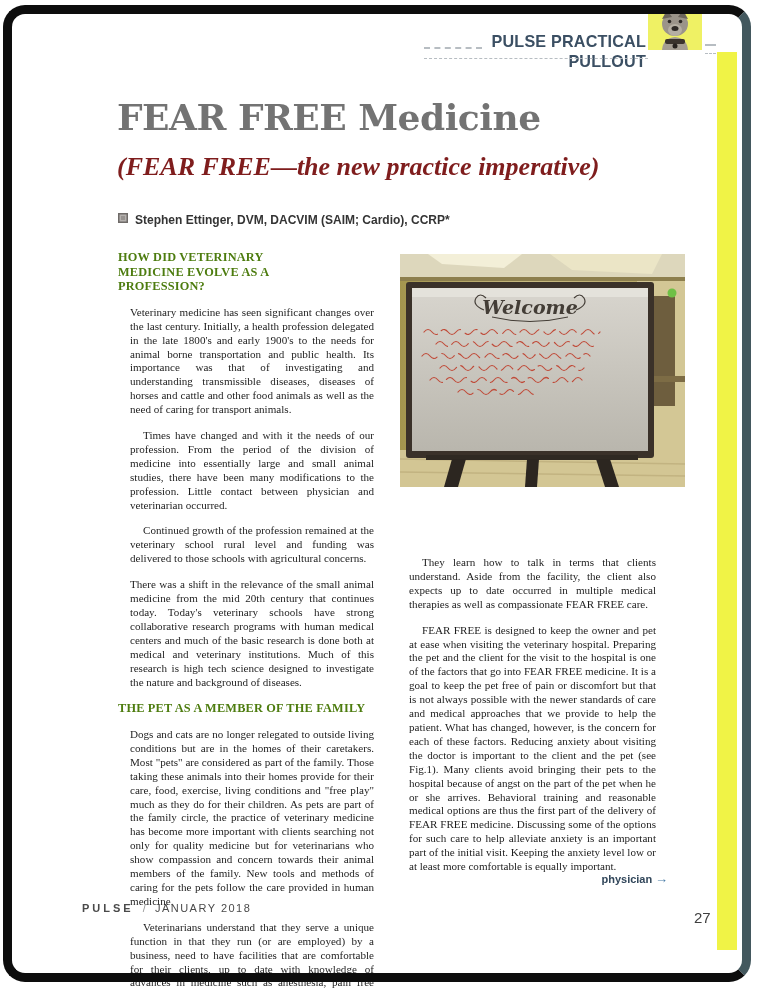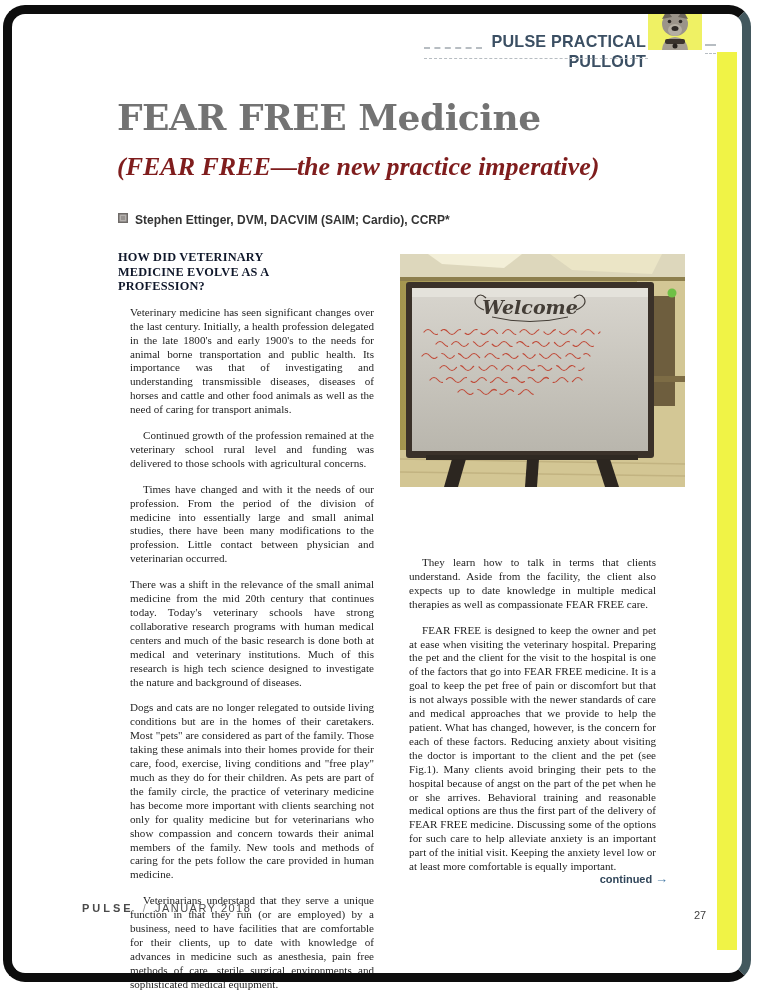--- a/index.html
+++ b/index.html
@@ -47,21 +47,21 @@
   }
 
   
   .col { position:absolute; font-size:11.1px; line-height:13.9px; color:#1d1d1d; text-align:justify; }
   .col-left  { left:118px; top:250px; width:268px; }
   .col-right { left:397px; top:544px; width:271px; }
   .col p { margin:12px; text-indent:13px; }
   .col p.noindent { text-indent:0; }
   .col h3 {
     margin:11px 0 3px 0; font-size:12.3px; line-height:14.6px; font-weight:700;
-    letter-spacing:0.2px; color:#0f172a; text-align:left;
+    letter-spacing:0.2px; color:#4d7c0f; text-align:left;
   }
   .col h3.first { margin-top:0; max-width:214px; }
 
   
   .figure { position:absolute; left:400px; top:254px; width:337px; }
   .figure svg.photo { display:block; width:285px; height:233px; }
   .figcaption {
     margin-top:5px; font-family:"Liberation Sans", sans-serif; font-size:9.8px;
     line-height:12.6px; color:#2e2e2e; text-align:left;
   }
@@ -75,21 +75,21 @@
   
   .footer-left {
     position:absolute; left:82px; top:902px;
     font-family:"Liberation Sans", sans-serif; font-size:11px; color:#4c4c4c;
   }
   .footer-mag { font-weight:700; letter-spacing:3px; color:#4a4a4a; }
   .footer-sep { color:#9a9a9a; margin:0 6px; }
   .footer-issue { letter-spacing:1.5px; color:#4a4a4a; }
   .footer-page {
     position:absolute; left:694px; top:909px;
-    font-family:"Liberation Sans", sans-serif; font-size:11px; color:#3f3f3f;
+    font-family:"Liberation Sans", sans-serif; font-size:15px; color:#3f3f3f;
   }
 </style>
 </head>
 <body>
 
 <div class="page">
   <div class="scan-border"></div>
 
   <div class="kicker">PULSE PRACTICAL PULLOUT</div>
   <div class="dash dash-a"></div>
@@ -116,23 +116,24 @@
   <div class="title">FEAR FREE Medicine</div>
   <div class="subtitle">(FEAR FREE—the new practice imperative)</div>
   <div class="byline">
     <span class="byline-square"></span>
     <span class="byline-text">Stephen Ettinger, DVM, DACVIM (SAIM; Cardio), CCRP*</span>
   </div>
 
   <div class="col col-left">
     <h3 class="first">HOW DID VETERINARY MEDICINE EVOLVE AS A PROFESSION?</h3>
     <p class="noindent">Veterinary medicine has seen significant changes over the last century. Initially, a health profession delegated in the late 1800's and early 1900's to the needs for animal borne transportation and public health. Its importance was that of investigating and understanding transmissible diseases, diseases of horses and cattle and other food animals as well as the need of caring for transport animals.</p>
+    <p>Times have changed and with it the needs of our profession. From the period of the division of medicine into essentially large and small animal studies, there have been many modifications to the profession. Little contact between physician and veterinarian occurred.</p>
     <p>Continued growth of the profession remained at the veterinary school rural level and funding was delivered to those schools with agricultural concerns.</p>
-    <p>Times have changed and with it the needs of our profession. From the period of the division of medicine into essentially large and small animal studies, there have been many modifications to the profession. Little contact between physician and veterinarian occurred.</p>
     <p class="noindent">There was a shift in the relevance of the small animal medicine from the mid 20th century that continues today. Today's veterinary schools have strong collaborative research programs with human medical centers and much of the basic research is done both at medical and veterinary institutions. Much of this research is high tech science designed to investigate the nature and background of diseases.</p>
+    <h3>THE PET AS A MEMBER OF THE FAMILY</h3>
     <p class="noindent">Dogs and cats are no longer relegated to outside living conditions but are in the homes of their caretakers. Most "pets" are considered as part of the family. Those taking these animals into their homes provide for their care, food, exercise, living conditions and "free play" much as they do for their children. As pets are part of the family circle, the practice of veterinary medicine has become more important with clients searching not only for quality medicine but for veterinarians who show compassion and concern towards their animal members of the family. New tools and methods of caring for the pets follow the care provided in human medicine.</p>
     <p>Veterinarians understand that they serve a unique function in that they run (or are employed) by a business, need to have facilities that are comfortable for their clients, up to date with knowledge of advances in medicine such as anesthesia, pain free methods of care, sterile surgical environments and sophisticated medical equipment.</p>
   </div>
 
   <div class="figure">
     <svg class="photo" viewBox="0 0 285 233">
       <defs>
         <linearGradient id="wallGrad" x1="0" y1="0" x2="1" y2="0">
           <stop offset="0" stop-color="#a3954e"></stop>
           <stop offset="0.45" stop-color="#c9bc82"></stop>
@@ -182,24 +183,24 @@
         <path d="M36,90 q4,-5 8,0 t8,0 t8,0 t8,0 t8,0 t8,0 t8,0 t8,0 t8,0 t8,0 t8,0 t8,0 t8,0 t8,0 t8,0 t8,0 t8,0 t8,0 t8,0 t8,0" stroke-dasharray="14 5 20 6 18 5 24 6"></path>
         <path d="M22,102 q4,-5 8,0 t8,0 t8,0 t8,0 t8,0 t8,0 t8,0 t8,0 t8,0 t8,0 t8,0 t8,0 t8,0 t8,0 t8,0 t8,0 t8,0 t8,0 t8,0 t8,0 t8,0" stroke-dasharray="18 6 15 5 26 6 17 5"></path>
         <path d="M40,114 q4,-5 8,0 t8,0 t8,0 t8,0 t8,0 t8,0 t8,0 t8,0 t8,0 t8,0 t8,0 t8,0 t8,0 t8,0 t8,0 t8,0 t8,0 t8,0" stroke-dasharray="20 5 16 6 22 5 14 6"></path>
         <path d="M30,126 q4,-5 8,0 t8,0 t8,0 t8,0 t8,0 t8,0 t8,0 t8,0 t8,0 t8,0 t8,0 t8,0 t8,0 t8,0 t8,0 t8,0 t8,0 t8,0 t8,0" stroke-dasharray="15 5 24 6 18 5 20 6"></path>
         <path d="M58,138 q4,-5 8,0 t8,0 t8,0 t8,0 t8,0 t8,0 t8,0 t8,0 t8,0 t8,0" stroke-dasharray="18 6 22 5 16 6"></path>
       </g>
     </svg>
   </div>
 
   <div class="col col-right">
-    <p>They learn how to talk in terms that clients understand. Aside from the facility, the client also expects up to date knowledge in multiple medical therapies as well as compassionate FEAR FREE care.</p>
+    <p>They learn how to talk in terms that clients understand. Aside from the facility, the client also expects up to date occurred in multiple medical therapies as well as compassionate FEAR FREE care.</p>
     <p>FEAR FREE is designed to keep the owner and pet at ease when visiting the veterinary hospital. Preparing the pet and the client for the visit to the hospital is one of the factors that go into FEAR FREE medicine. It is a goal to keep the pet free of pain or discomfort but that is not always possible with the newer standards of care and medical approaches that we provide to help the patient. What has changed, however, is the concern for each of these factors. Reducing anxiety about visiting the doctor is important to the client and the pet (see Fig.1). Many clients avoid bringing their pets to the hospital because of angst on the part of the pet when he or she arrives. Behavioral training and reasonable medical options are thus the first part of the delivery of FEAR FREE medicine. Discussing some of the options for such care to help alleviate anxiety is an important part of the initial visit. Keeping the anxiety level low or at least more comfortable is equally important.</p>
     <div class="continued-row">
-      <span class="continued-label">continued</span>
+      <span class="continued-label">physician</span>
       <span class="continued-arrow">→</span>
     </div>
   </div>
 
   <div class="footer-left">
     <span class="footer-mag">PULSE</span>
     <span class="footer-sep">/</span>
     <span class="footer-issue">JANUARY 2018</span>
   </div>
   <div class="footer-page">27</div>

